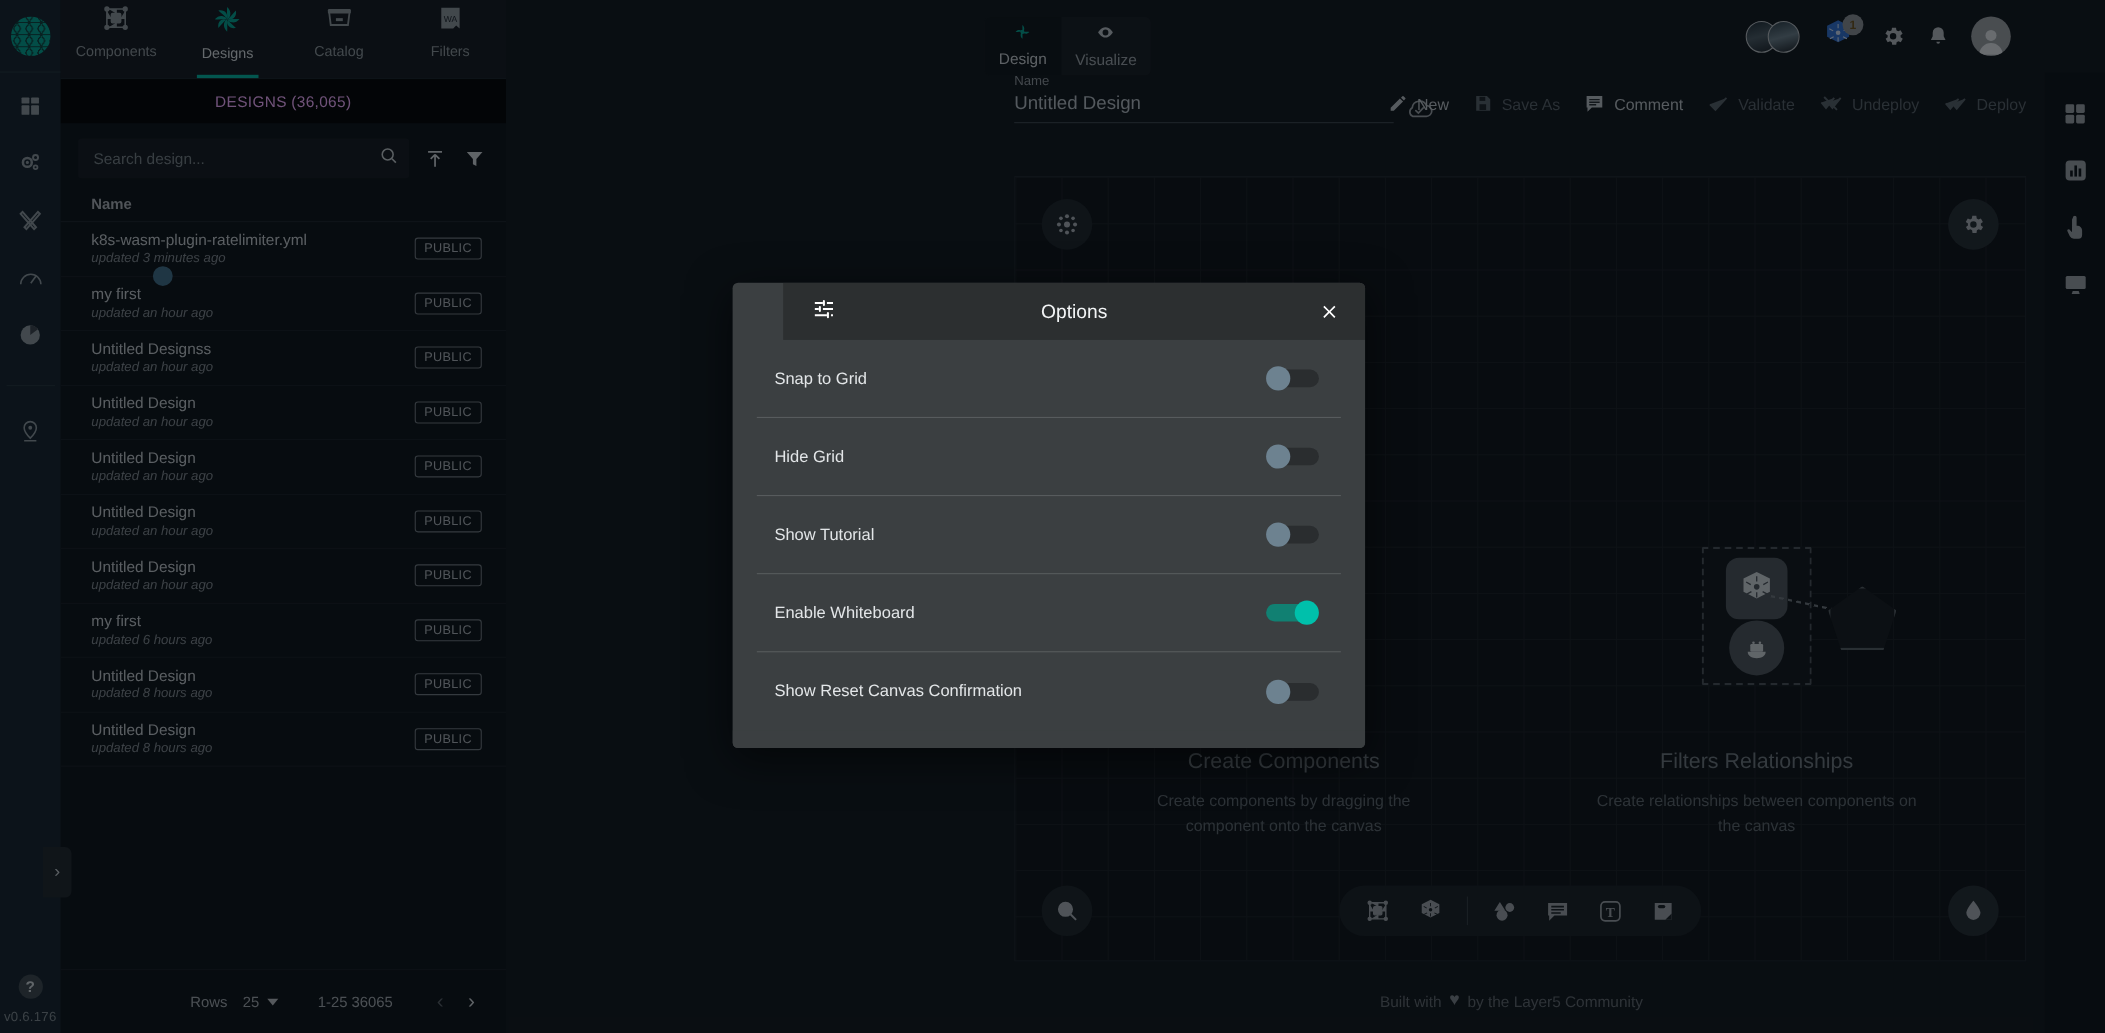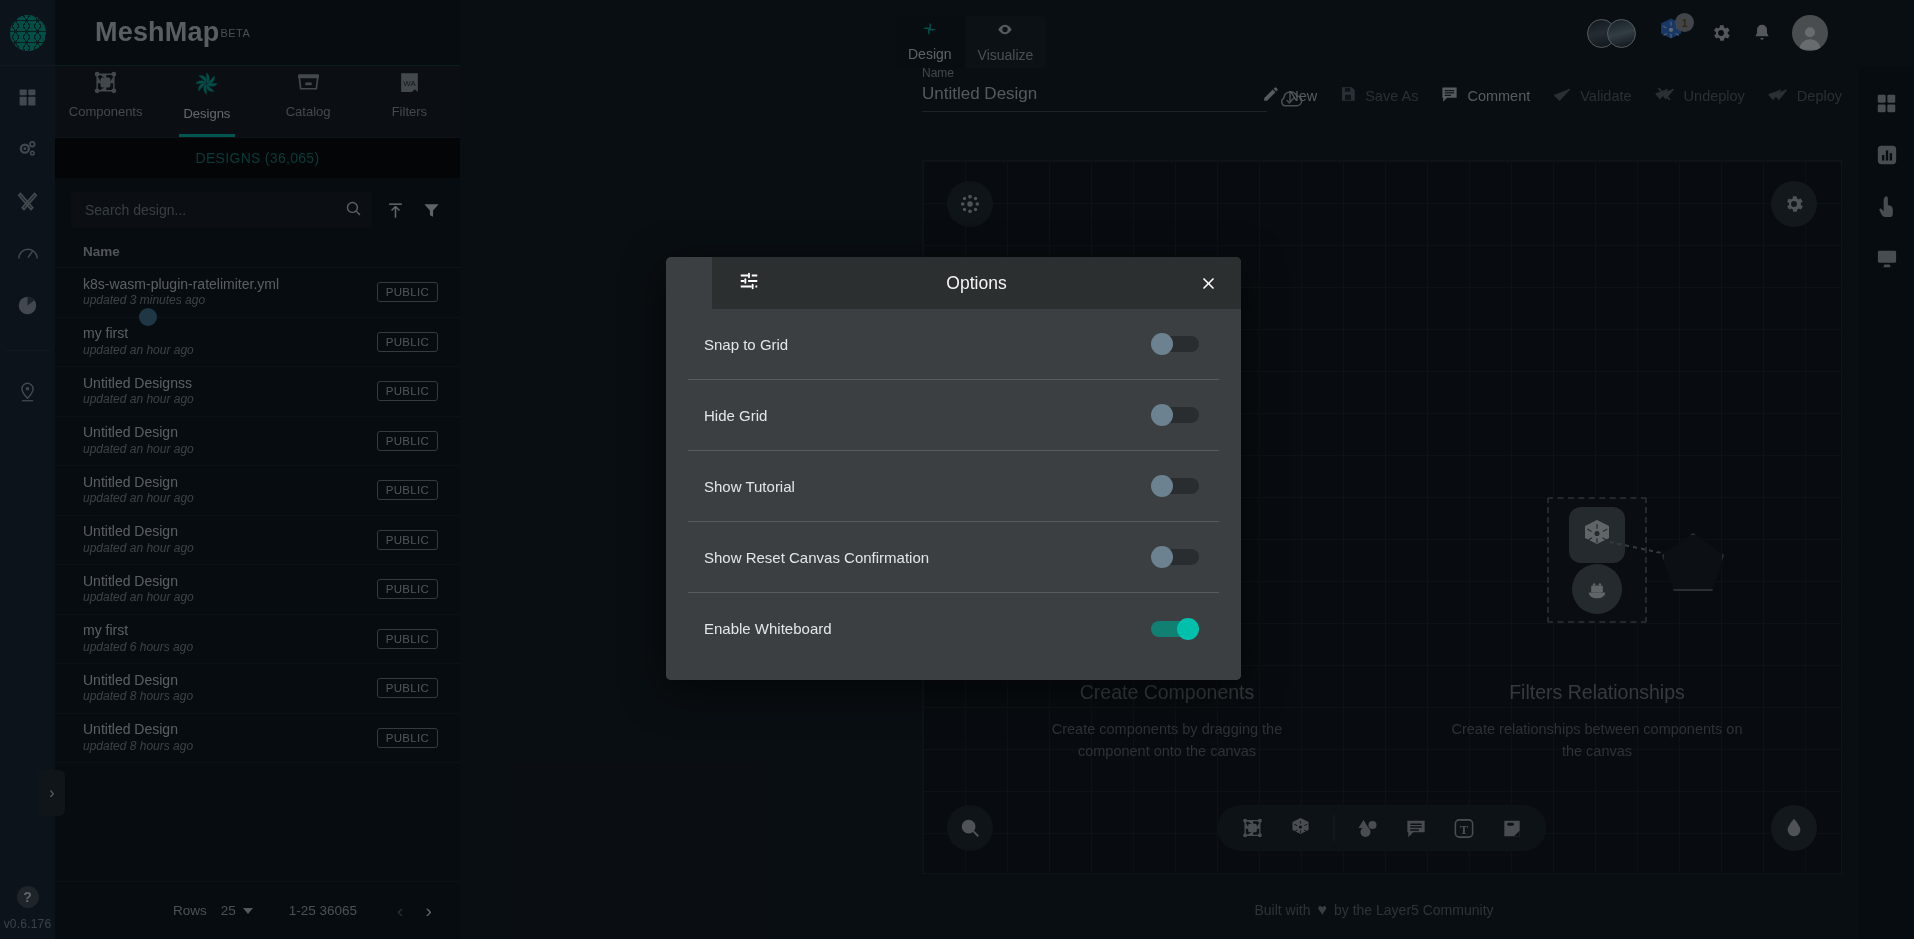--- a/index.html
+++ b/index.html
@@ -66,21 +66,21 @@
   }
   .tab .tab-label { font-size: 13px; color: #8d949a; }
   .tab.active .tab-label { color: #d7dcdf; }
   .tab.active::after {
     content: ""; position: absolute; bottom: 0; left: 22%; width: 56%; height: 3px; background: #00b39f;
   }
   .tab svg { fill: #8d949a; }
 
   .designs-header {
     height: 40px; background: #000; display: flex; align-items: center; justify-content: center;
-    font-size: 14px; color: #0f766e; letter-spacing: .3px;
+    font-size: 14px; color: #f0abfc; letter-spacing: .3px;
   }
 
   .search-row { padding: 14px 16px 10px 16px; display: flex; align-items: center; gap: 10px; }
   .search-box {
     flex: 1; height: 36px; background: #12181d; border-radius: 3px;
     display: flex; align-items: center; padding: 0 10px 0 14px;
   }
   .search-box input {
     flex: 1; background: transparent; border: none; outline: none;
     color: #c4c9cd; font-size: 14px; font-family: "Liberation Sans", sans-serif;
@@ -364,24 +364,20 @@
         </span>
       </div>
     </div>
     <div class="rail-bottom">
       <div class="help-icon">?</div>
       <div class="version">v0.6.176</div>
     </div>
   </div>
 
   <div class="sidebar">
-    <div class="brand">
-      <span class="brand-title">MeshMap</span>
-      <span class="brand-beta">BETA</span>
-    </div>
 
     <div class="tabs">
       <div class="tab">
         <span>
           <svg width="25" height="25" viewBox="0 0 24 24" fill="none" stroke="#8d949a" stroke-width="1.4">
               <rect x="8" y="8" width="8" height="8" rx="1"></rect>
               <rect x="10.5" y="10.5" width="3" height="3" fill="#8d949a"></rect>
               <circle cx="4" cy="4" r="1.6"></circle>
               <circle cx="20" cy="4" r="1.6"></circle>
               <circle cx="4" cy="20" r="1.6"></circle>
@@ -856,30 +852,30 @@
         </span>
       </div>
       <div class="opt-row">
         <span class="opt-label">Show Tutorial</span>
         <span class="toggle">
           <span class="track"></span>
           <span class="knob"></span>
         </span>
       </div>
       <div class="opt-row">
+        <span class="opt-label">Enable Whiteboard</span>
+        <span class="toggle on">
+          <span class="track"></span>
+          <span class="knob"></span>
+        </span>
+      </div>
+      <div class="opt-row">
         <span class="opt-label">Show Reset Canvas Confirmation</span>
         <span class="toggle">
           <span class="track"></span>
           <span class="knob"></span>
         </span>
       </div>
-      <div class="opt-row">
-        <span class="opt-label">Enable Whiteboard</span>
-        <span class="toggle on">
-          <span class="track"></span>
-          <span class="knob"></span>
-        </span>
-      </div>
     </div>
     <div class="modal-foot"></div>
   </div>
 
 </div>
 
 </body></html>

